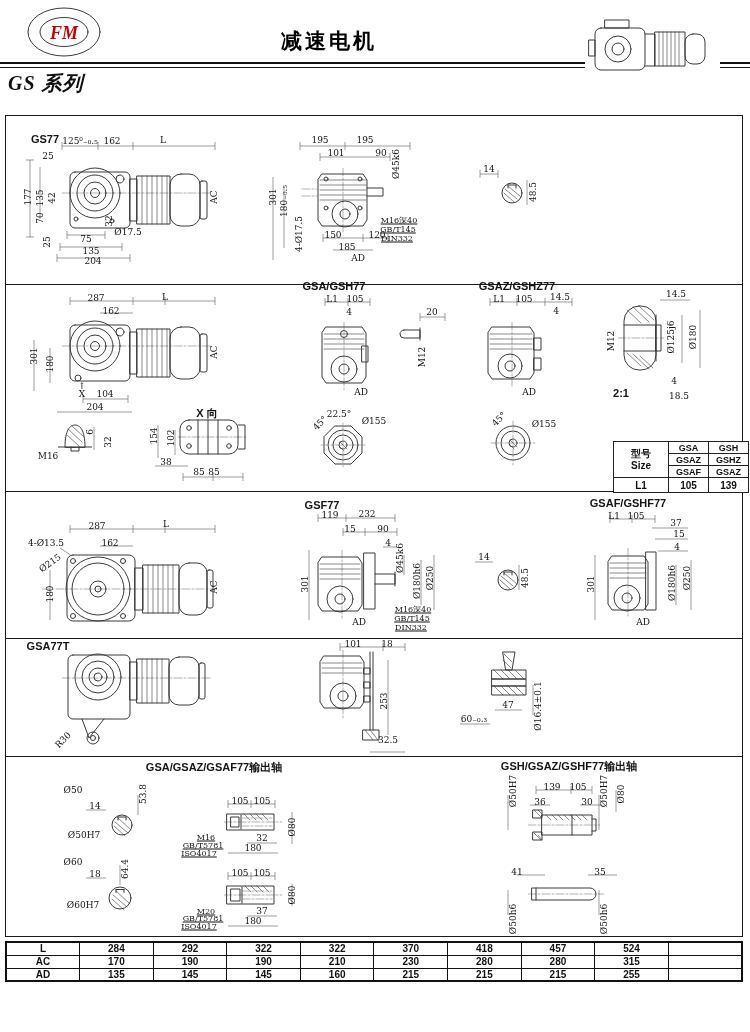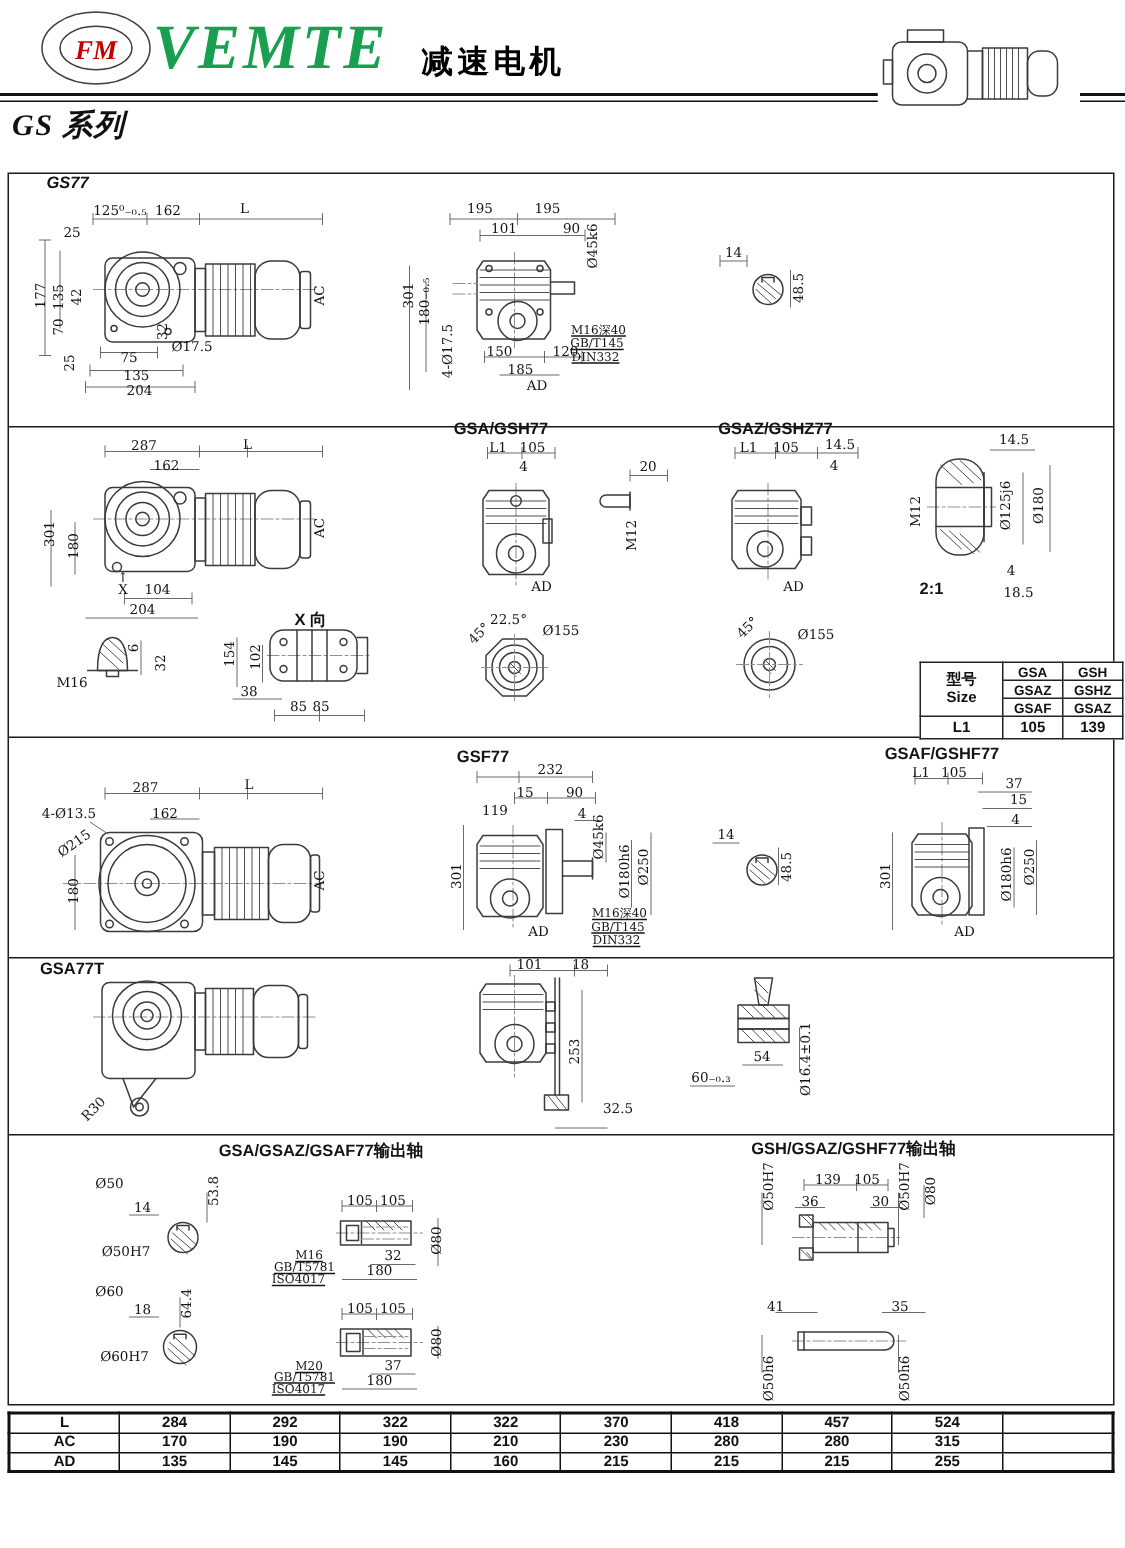--- a/index.html
+++ b/index.html
@@ -51,21 +51,20 @@
 </head>
 <body>
 
 <div class="page">
 
   <svg class="dw" style="left:24px;top:6px;" width="80" height="54" viewBox="0 0 80 54">
     <ellipse cx="40" cy="26" rx="36" ry="24" fill="#FFD400" stroke="#D80000" stroke-width="5"></ellipse>
     <ellipse cx="40" cy="26" rx="24" ry="14.5" fill="#fff" stroke="#C40000" stroke-width="2"></ellipse>
     <text x="40" y="33" text-anchor="middle" class="logo-t">FM</text>
   </svg>
-  <div class="brand">VEMTE</div>
   <div class="product">减速电机</div>
   <div class="rule rule1"></div>
   <div class="rule rule2"></div>
   <svg class="dw" style="left:585px;top:6px;" width="135" height="72" viewBox="0 0 135 72">
     <rect class="wbg" x="0" y="0" width="135" height="72"></rect>
     <rect x="10" y="22" width="50" height="42" rx="6"></rect>
     <circle cx="33" cy="43" r="13"></circle>
       <circle cx="33" cy="43" r="6"></circle>
     <path d="M4,34h6v16H4z"></path>
     <rect x="20" y="14" width="24" height="8"></rect>
@@ -405,21 +404,21 @@
           <td>215</td>
           <td>215</td>
           <td>215</td>
           <td>255</td>
           <td class="mt-f"></td>
         </tr>
       </tbody>
   </table>
 
   <div id="annotations">
-      <span class="ann ann-title" style="left: 45px; top: 122px; font-style: italic;">GS77</span>
+      <span class="ann ann-title" style="left: 45px; top: 139px;">GS77</span>
       <span class="ann ann-dim" style="left: 80px; top: 141px;">125⁰₋₀.₅</span>
       <span class="ann ann-dim" style="left: 112px; top: 141px;">162</span>
       <span class="ann ann-dim" style="left: 163px; top: 140px;">L</span>
       <span class="ann ann-dim" style="left: 48px; top: 156px;">25</span>
       <span class="ann ann-dim" style="left: 28px; top: 197px; transform: translate(-50%, -50%) rotate(-90deg);">177</span>
       <span class="ann ann-dim" style="left: 40px; top: 198px; transform: translate(-50%, -50%) rotate(-90deg);">135</span>
       <span class="ann ann-dim" style="left: 52px; top: 198px; transform: translate(-50%, -50%) rotate(-90deg);">42</span>
       <span class="ann ann-dim" style="left: 40px; top: 218px; transform: translate(-50%, -50%) rotate(-90deg);">70</span>
       <span class="ann ann-dim" style="left: 47px; top: 242px; transform: translate(-50%, -50%) rotate(-90deg);">25</span>
       <span class="ann ann-dim" style="left: 109px; top: 221px; transform: translate(-50%, -50%) rotate(-90deg);">32</span>
@@ -490,21 +489,21 @@
       <span class="ann ann-dim" style="left: 499px; top: 419px; transform: translate(-50%, -50%) rotate(-45deg);">45°</span>
       <span class="ann ann-dim" style="left: 544px; top: 424px;">Ø155</span>
       <span class="ann ann-dim" style="left: 97px; top: 526px;">287</span>
       <span class="ann ann-dim" style="left: 166px; top: 524px;">L</span>
       <span class="ann ann-dim" style="left: 46px; top: 543px;">4-Ø13.5</span>
       <span class="ann ann-dim" style="left: 110px; top: 543px;">162</span>
       <span class="ann ann-dim" style="left: 50px; top: 563px; transform: translate(-50%, -50%) rotate(-35deg);">Ø215</span>
       <span class="ann ann-dim" style="left: 50px; top: 594px; transform: translate(-50%, -50%) rotate(-90deg);">180</span>
       <span class="ann ann-dim" style="left: 214px; top: 587px; transform: translate(-50%, -50%) rotate(-90deg);">AC</span>
       <span class="ann ann-title" style="left: 322px; top: 505px;">GSF77</span>
-      <span class="ann ann-dim" style="left: 330px; top: 541px;">119</span>
+      <span class="ann ann-dim" style="left: 330px; top: 515px;">119</span>
       <span class="ann ann-dim" style="left: 367px; top: 514px;">232</span>
       <span class="ann ann-dim" style="left: 350px; top: 529px;">15</span>
       <span class="ann ann-dim" style="left: 383px; top: 529px;">90</span>
       <span class="ann ann-dim" style="left: 388px; top: 543px;">4</span>
       <span class="ann ann-dim" style="left: 400px; top: 558px; transform: translate(-50%, -50%) rotate(-90deg);">Ø45k6</span>
       <span class="ann ann-dim" style="left: 417px; top: 581px; transform: translate(-50%, -50%) rotate(-90deg);">Ø180h6</span>
       <span class="ann ann-dim" style="left: 430px; top: 578px; transform: translate(-50%, -50%) rotate(-90deg);">Ø250</span>
       <span class="ann ann-dim" style="left: 305px; top: 584px; transform: translate(-50%, -50%) rotate(-90deg);">301</span>
       <span class="ann ann-dim" style="left: 359px; top: 622px;">AD</span>
       <span class="ann ann-note" style="left: 413px; top: 609px;">M16深40</span>
@@ -520,22 +519,22 @@
       <span class="ann ann-dim" style="left: 677px; top: 547px;">4</span>
       <span class="ann ann-dim" style="left: 591px; top: 584px; transform: translate(-50%, -50%) rotate(-90deg);">301</span>
       <span class="ann ann-dim" style="left: 672px; top: 583px; transform: translate(-50%, -50%) rotate(-90deg);">Ø180h6</span>
       <span class="ann ann-dim" style="left: 687px; top: 578px; transform: translate(-50%, -50%) rotate(-90deg);">Ø250</span>
       <span class="ann ann-dim" style="left: 643px; top: 622px;">AD</span>
       <span class="ann ann-title" style="left: 48px; top: 646px;">GSA77T</span>
       <span class="ann ann-dim" style="left: 63px; top: 740px; transform: translate(-50%, -50%) rotate(-45deg);">R30</span>
       <span class="ann ann-dim" style="left: 353px; top: 644px;">101</span>
       <span class="ann ann-dim" style="left: 387px; top: 644px;">18</span>
       <span class="ann ann-dim" style="left: 384px; top: 701px; transform: translate(-50%, -50%) rotate(-90deg);">253</span>
-      <span class="ann ann-dim" style="left: 412px; top: 740px;">32.5</span>
-      <span class="ann ann-dim" style="left: 508px; top: 705px;">54</span>
+      <span class="ann ann-dim" style="left: 388px; top: 740px;">32.5</span>
+      <span class="ann ann-dim" style="left: 508px; top: 705px;">47</span>
       <span class="ann ann-dim" style="left: 474px; top: 719px;">60₋₀.₃</span>
       <span class="ann ann-dim" style="left: 538px; top: 706px; transform: translate(-50%, -50%) rotate(-90deg);">Ø16.4±0.1</span>
       <span class="ann ann-title" style="left: 214px; top: 767px;">GSA/GSAZ/GSAF77输出轴</span>
       <span class="ann ann-dim" style="left: 73px; top: 790px;">Ø50</span>
       <span class="ann ann-dim" style="left: 95px; top: 806px;">14</span>
       <span class="ann ann-dim" style="left: 143px; top: 794px; transform: translate(-50%, -50%) rotate(-90deg);">53.8</span>
       <span class="ann ann-dim" style="left: 84px; top: 835px;">Ø50H7</span>
       <span class="ann ann-dim" style="left: 240px; top: 801px;">105</span>
       <span class="ann ann-dim" style="left: 262px; top: 801px;">105</span>
       <span class="ann ann-note" style="left: 206px; top: 837px;">M16</span>

